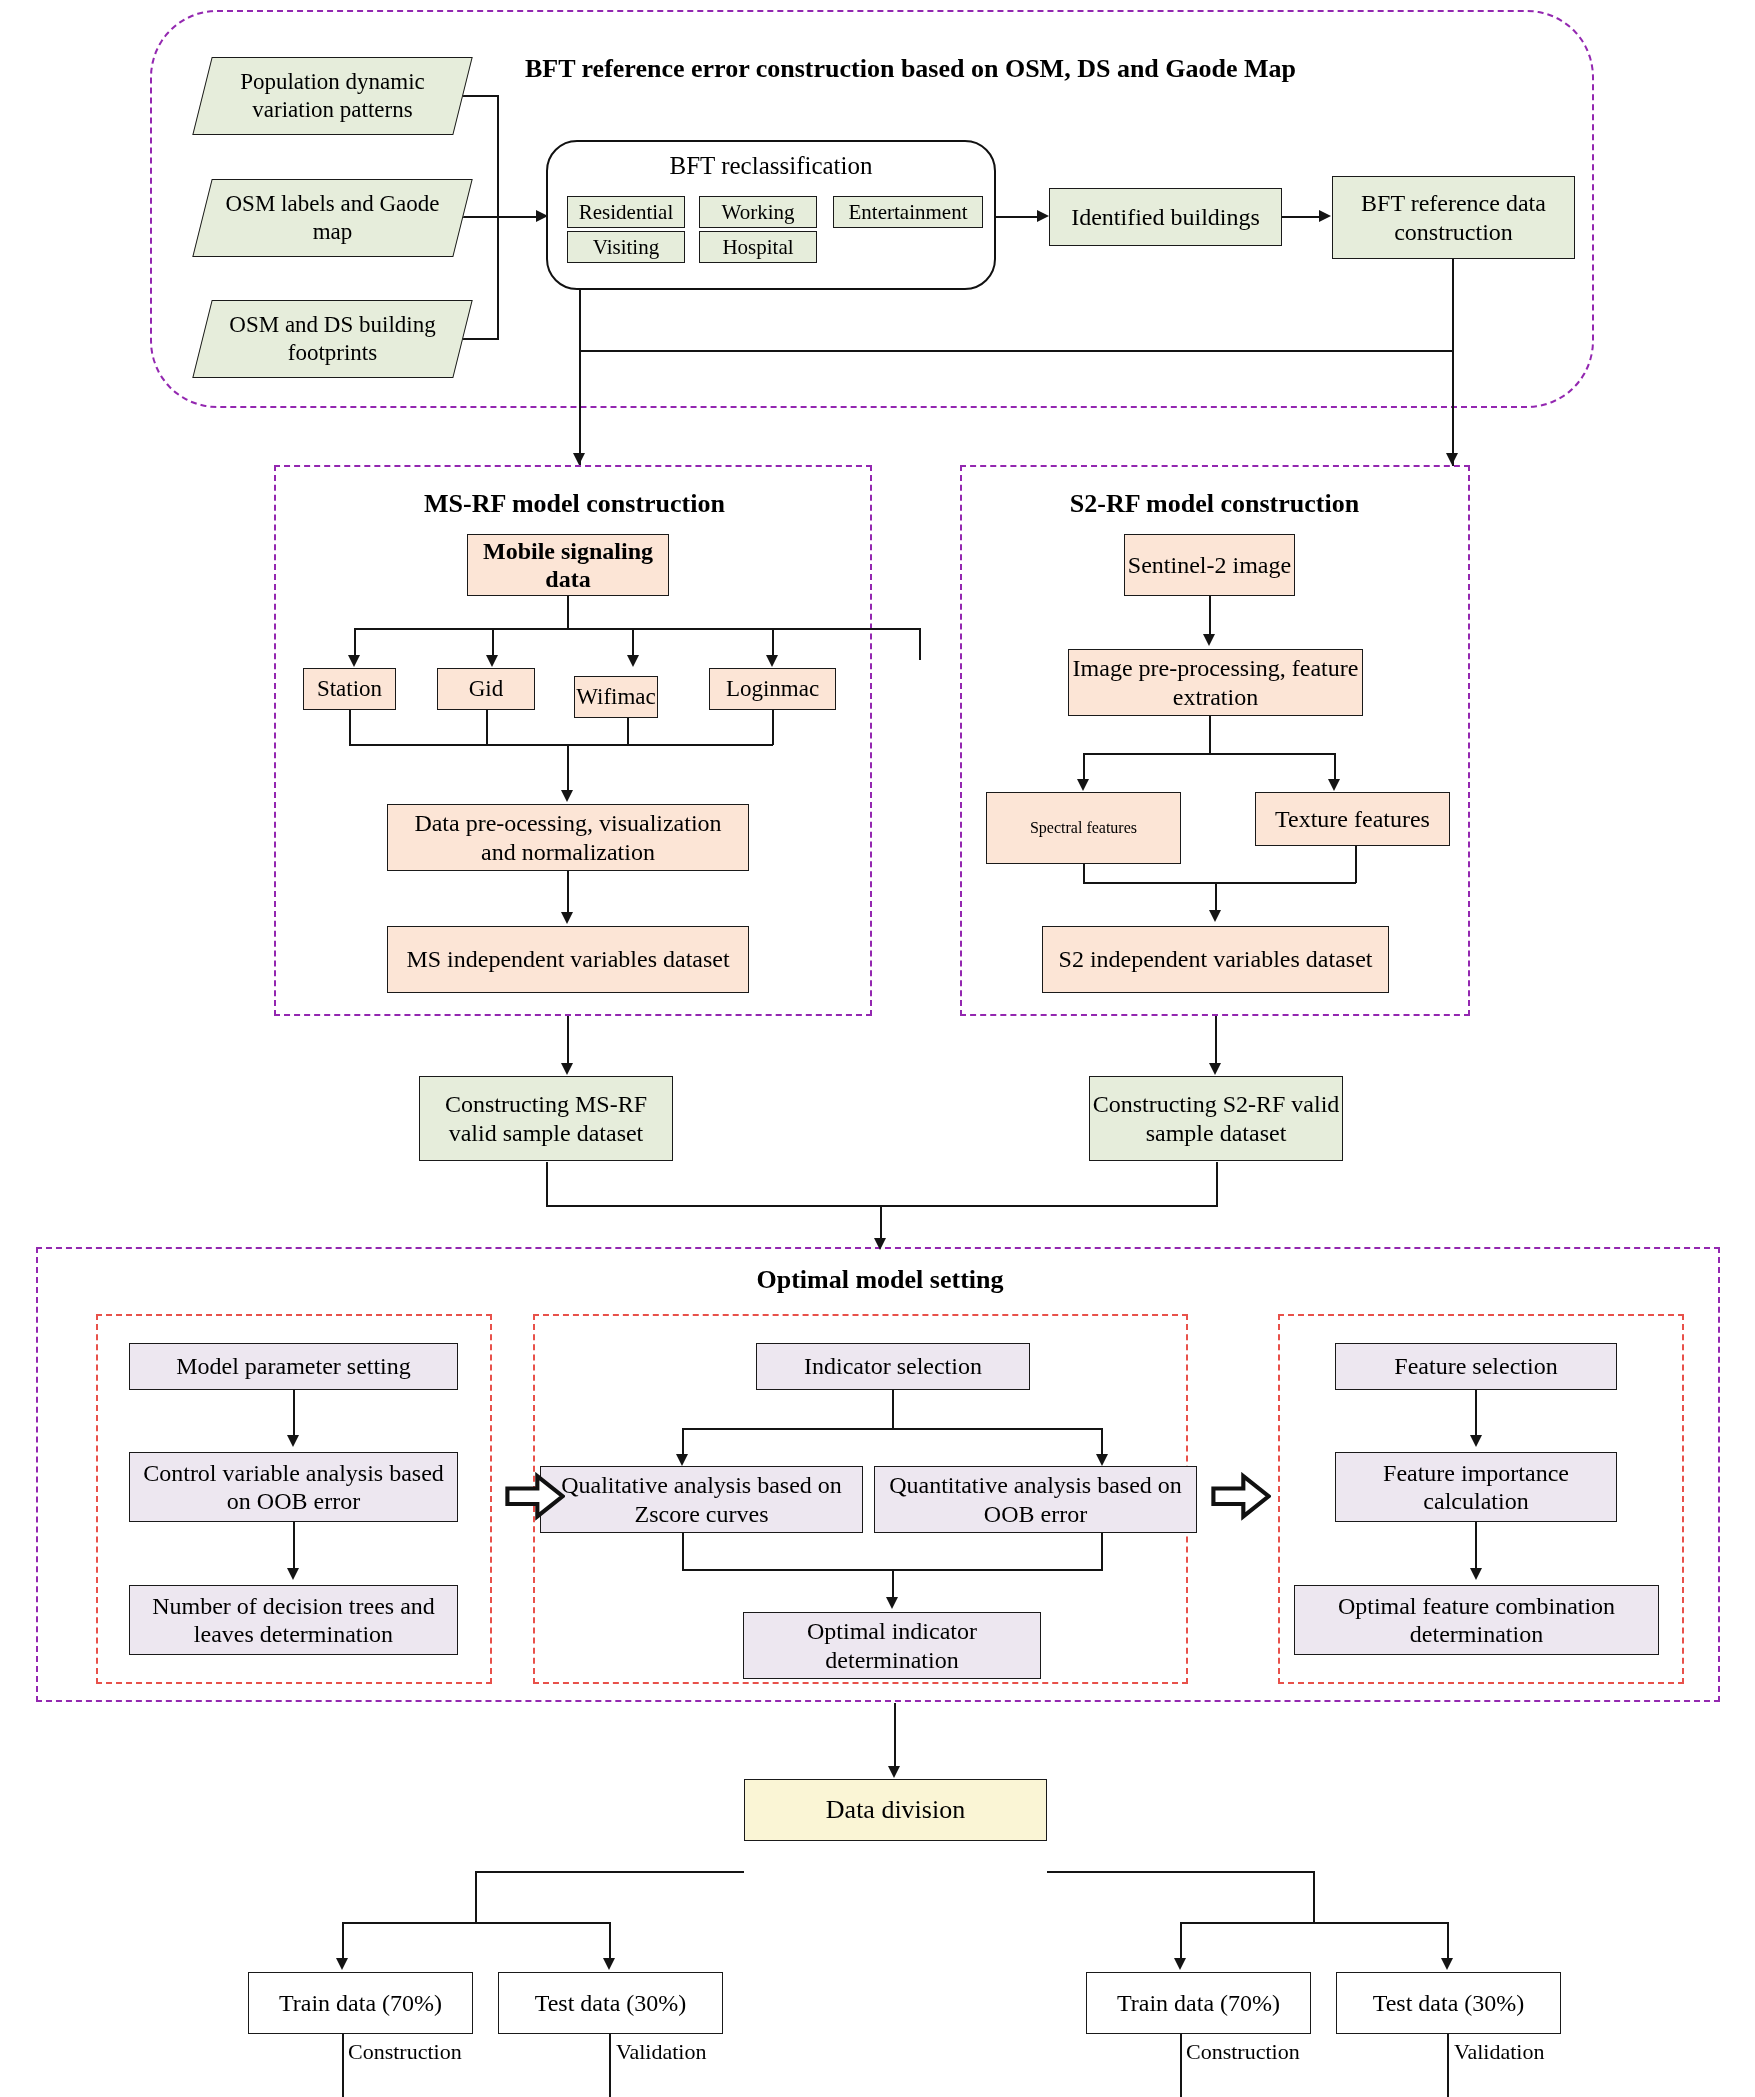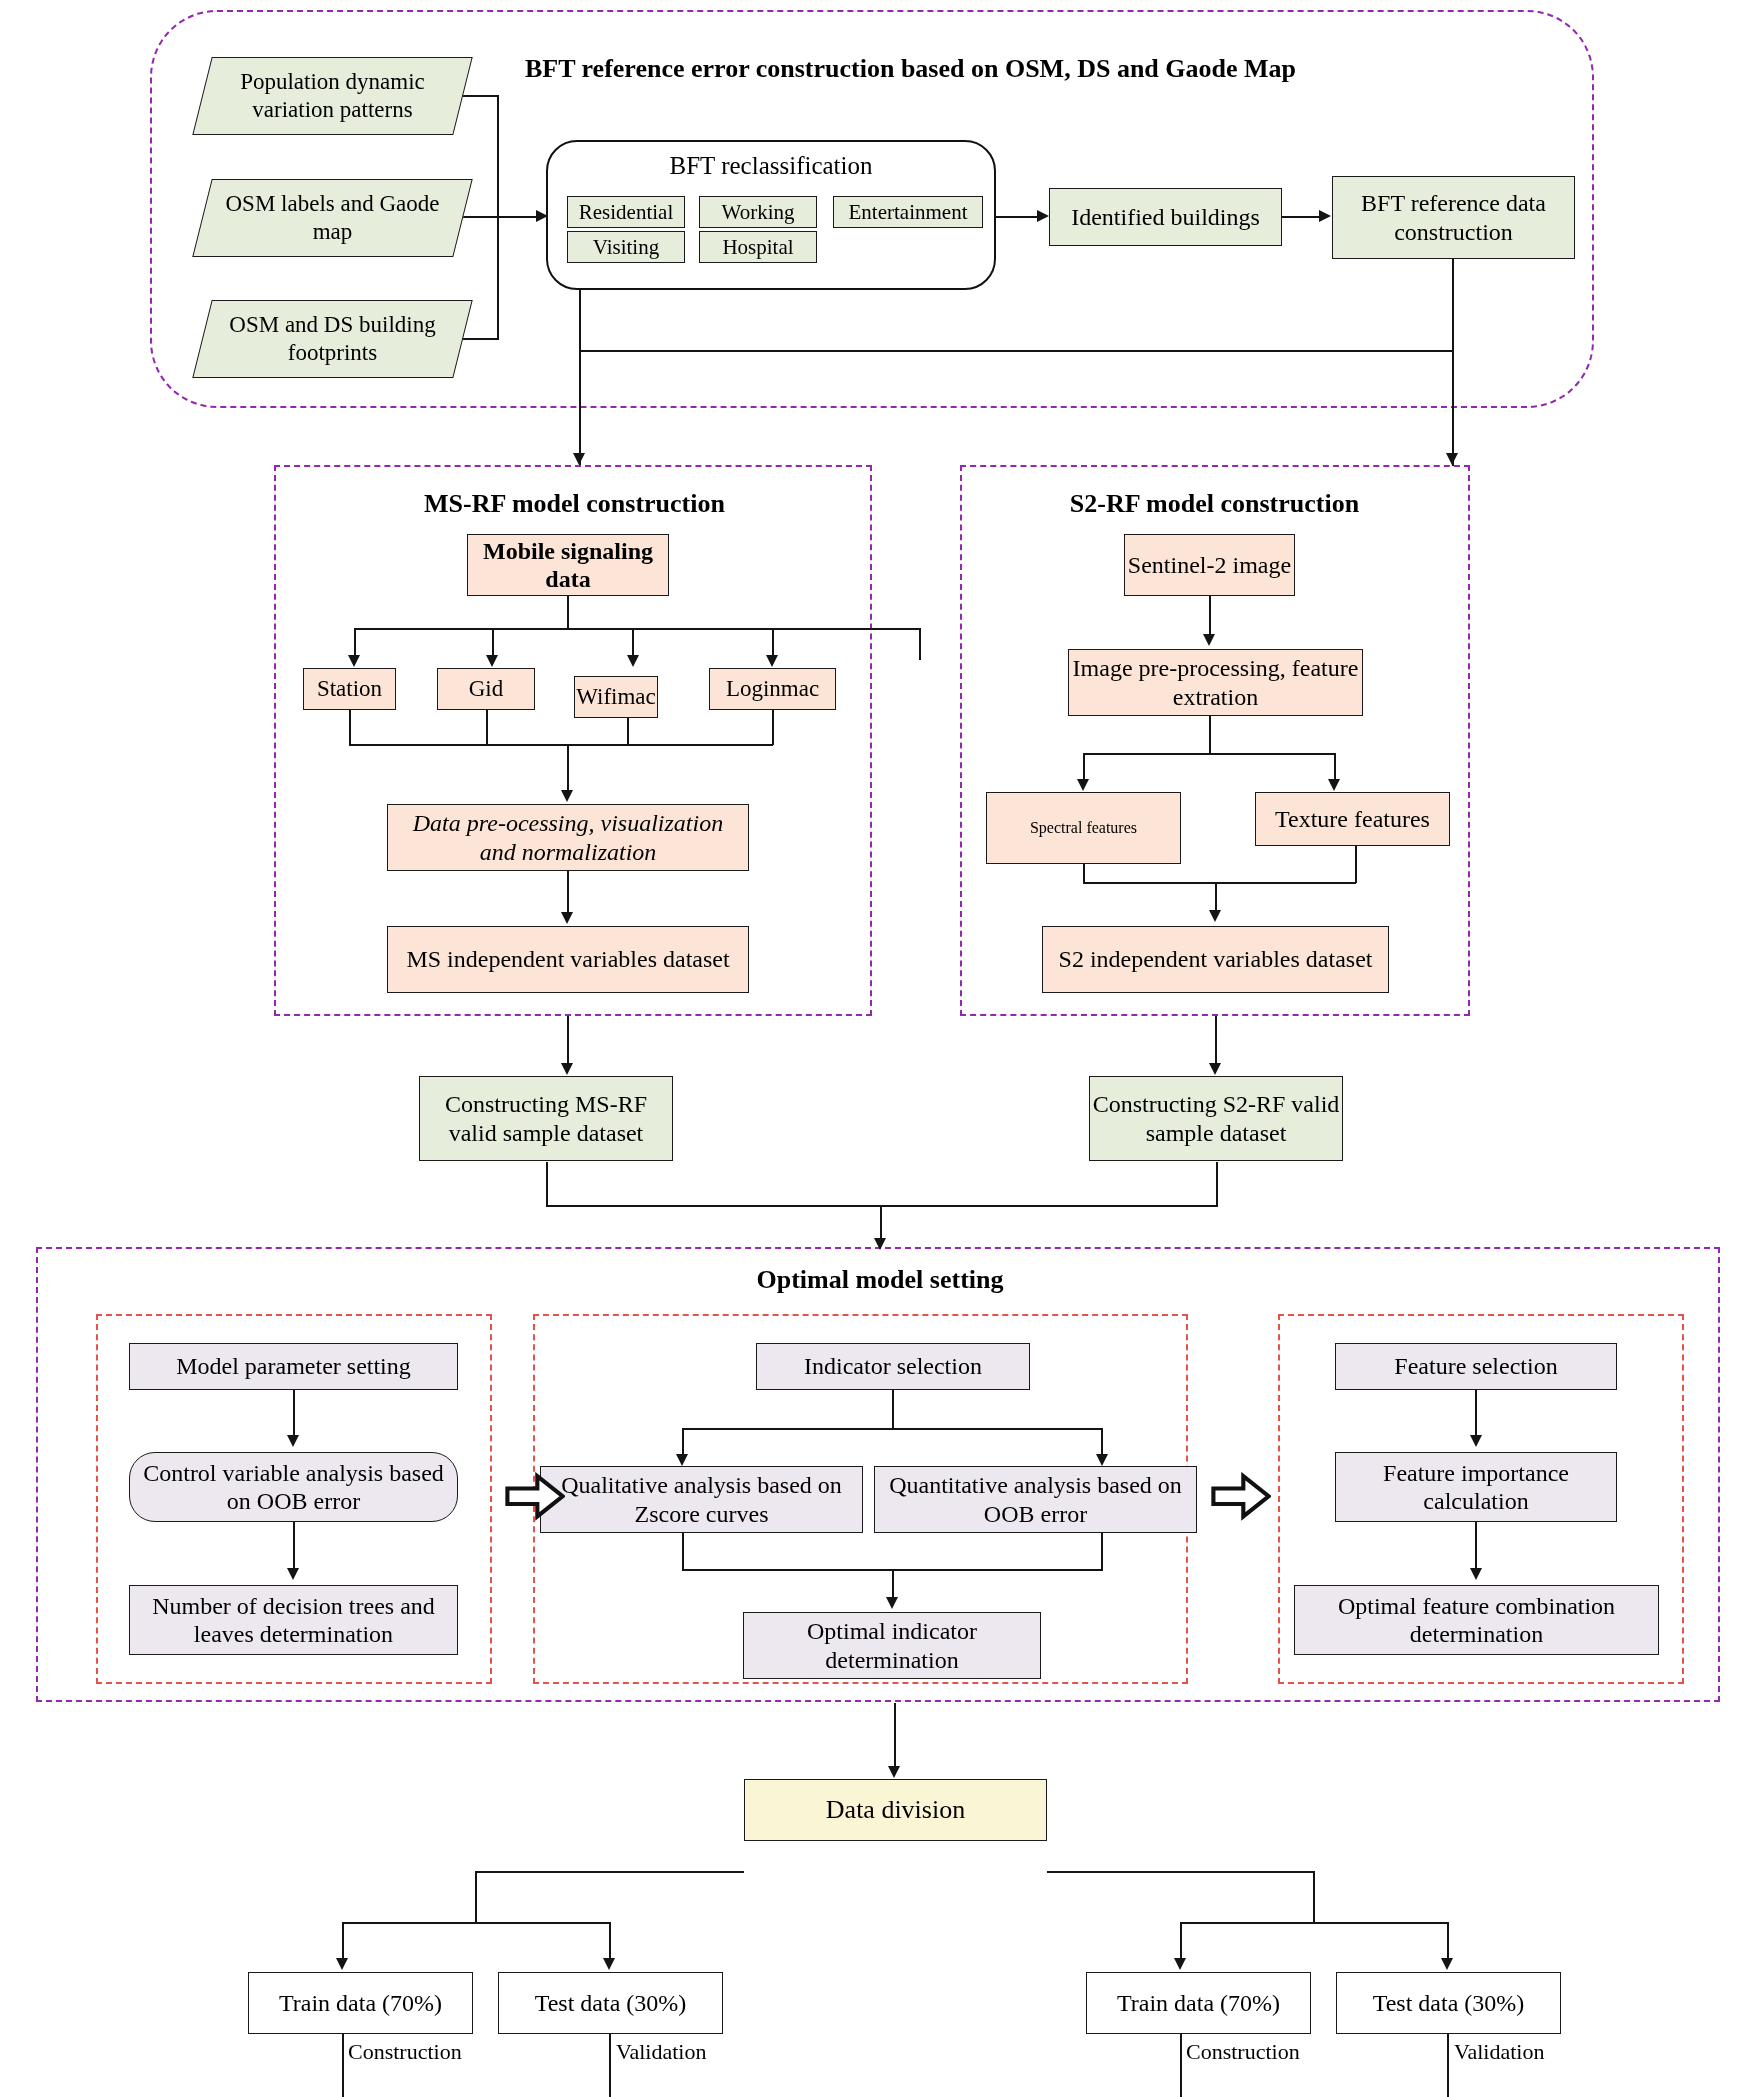--- a/index.html
+++ b/index.html
@@ -170,21 +170,21 @@
   <div class="node peach" style="left:709px;top:668px;width:127px;height:42px;font-size:23px;">Loginmac</div>
 
   <div class="ln vl" style="left:349px;top:710px;height:35px;"></div>
   <div class="ln vl" style="left:486px;top:710px;height:35px;"></div>
   <div class="ln vl" style="left:627px;top:710px;height:35px;"></div>
   <div class="ln vl" style="left:772px;top:710px;height:35px;"></div>
   <div class="ln hl" style="left:349px;top:744px;width:424px;"></div>
   <div class="ln vl" style="left:567px;top:744px;height:51px;"></div>
   <div class="arrow-d" style="left:561px;top:790px;"></div>
 
-  <div class="node peach" style="left:387px;top:804px;width:362px;height:67px;font-size:24px;padding:0 22px;font-style:italic;">Data pre-ocessing, visualization and normalization</div>
+  <div class="node peach" style="left:387px;top:804px;width:362px;height:67px;font-size:24px;padding:0 22px;">Data pre-ocessing, visualization and normalization</div>
 
   <div class="ln vl" style="left:567px;top:871px;height:46px;"></div>
   <div class="arrow-d" style="left:561px;top:912px;"></div>
 
   <div class="node peach" style="left:387px;top:926px;width:362px;height:67px;font-size:24px;">MS independent variables dataset</div>
 
   <div class="dash-purple" style="left:960px;top:465px;width:510px;height:551px;"></div>
   <div class="grp-title" style="left:970px;top:489px;width:489px;font-size:26px;">S2-RF model construction</div>
 
   <div class="node peach" style="left:1124px;top:534px;width:171px;height:62px;font-size:24px;">Sentinel-2 image</div>
@@ -226,21 +226,21 @@
   <div class="ln vl" style="left:880px;top:1205px;height:37px;"></div>
   <div class="arrow-d" style="left:874px;top:1238px;"></div>
 
   <div class="dash-purple" style="left:36px;top:1247px;width:1684px;height:455px;"></div>
   <div class="grp-title" style="left:611px;top:1265px;width:538px;font-size:26px;">Optimal model setting</div>
 
   <div class="dash-red" style="left:96px;top:1314px;width:396px;height:370px;"></div>
   <div class="node lav" style="left:129px;top:1343px;width:329px;height:47px;font-size:24px;">Model parameter setting</div>
   <div class="ln vl" style="left:293px;top:1390px;height:49px;"></div>
   <div class="arrow-d" style="left:287px;top:1435px;"></div>
-  <div class="node lav" style="left:129px;top:1452px;width:329px;height:70px;font-size:24px;border-radius:26px;">Control variable analysis based on OOB error</div>
+  <div class="node lav" style="left:129px;top:1452px;width:329px;height:70px;font-size:24px;">Control variable analysis based on OOB error</div>
   <div class="ln vl" style="left:293px;top:1521px;height:51px;"></div>
   <div class="arrow-d" style="left:287px;top:1568px;"></div>
   <div class="node lav" style="left:129px;top:1585px;width:329px;height:70px;font-size:24px;">Number of decision trees and leaves determination</div>
 
   <svg class="big-arrow" style="left:505px;top:1472px;" width="60" height="49" viewBox="0 0 115 95">
     <polygon points="4,32 62,32 62,8 111,47 62,86 62,62 4,62" fill="#ffffff" stroke="#111" stroke-width="8"></polygon>
   </svg>
 
   <div class="dash-red" style="left:533px;top:1314px;width:655px;height:370px;"></div>
   <div class="node lav" style="left:756px;top:1343px;width:274px;height:47px;font-size:24px;">Indicator selection</div>

